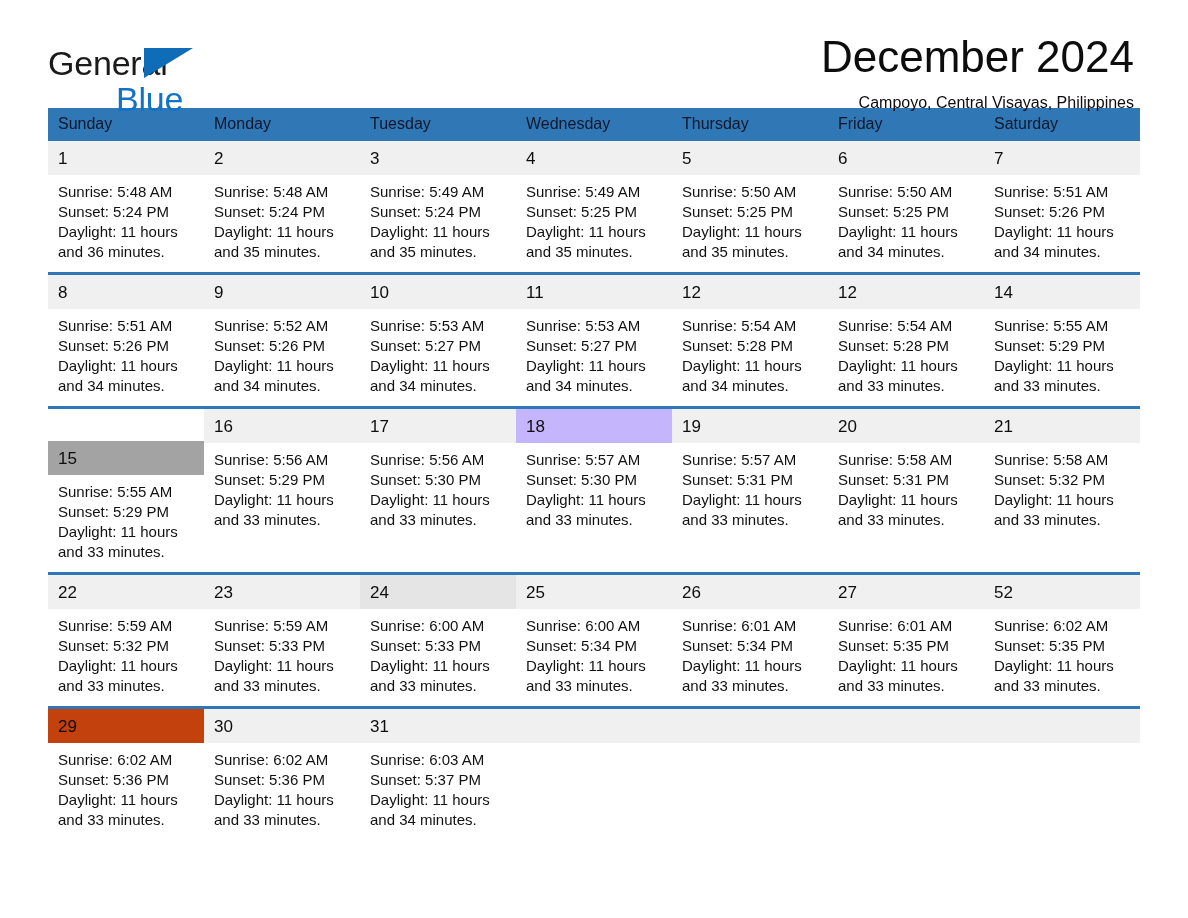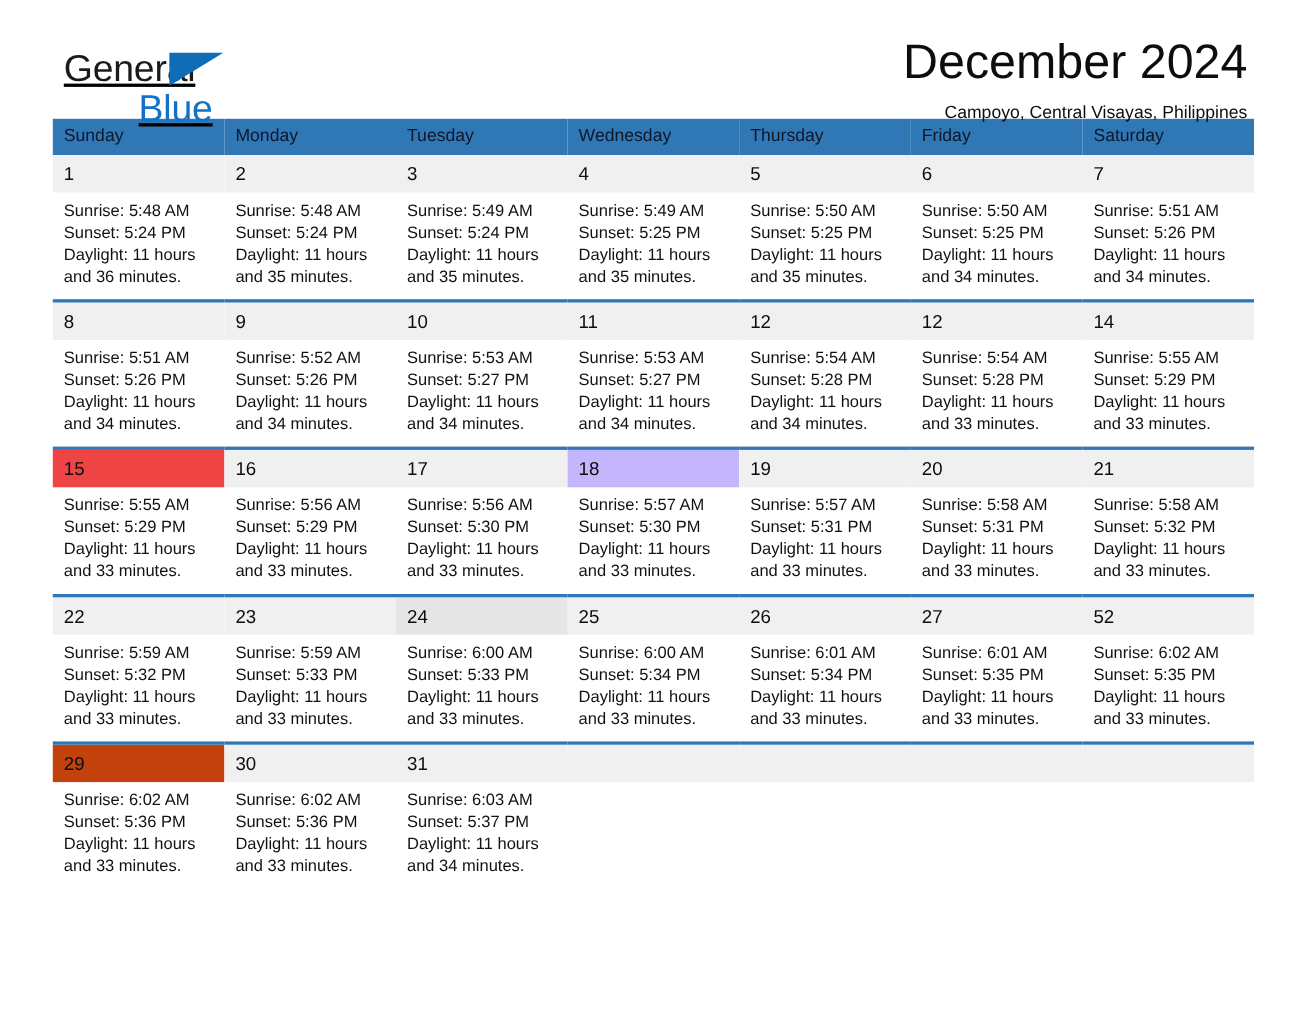--- a/index.html
+++ b/index.html
@@ -23,25 +23,24 @@
     padding: 0 48px;
   }
 
   
   .header {
     position: relative;
     height: 108px;
   }
   .brand {
     position: absolute;
-    left: 10px;
+    left: 0;
     top: 46px;
     line-height: 1;
     user-select: none;
-    text-decoration: underline;
   }
   .brand-row1 {
     position: relative;
     display: block;
     font-size: 34px;
     letter-spacing: -0.2px;
     color: #1a1a1a;
     font-weight: 400;
   }
   .brand-flag {
@@ -319,21 +318,21 @@
                 <div>Sunrise: 5:55 AM</div>
                 <div>Sunset: 5:29 PM</div>
                 <div class="wrap">Daylight: 11 hours and 33 minutes.</div>
               </div>
             </div>
           </td>
         </tr>
         <tr class="week-row">
           <td style="border-top-color: rgb(47, 119, 182);">
             <div class="daycell-inner">
-              <div class="daynum" style="background: #ef4444;">15</div>
+              <div class="daynum" style="background: #a3a3a3; margin-top: 32px;">15</div>
               <div class="details">
                 <div>Sunrise: 5:55 AM</div>
                 <div>Sunset: 5:29 PM</div>
                 <div class="wrap">Daylight: 11 hours and 33 minutes.</div>
               </div>
             </div>
           </td>
           <td style="border-top-color: rgb(47, 119, 182);">
             <div class="daycell-inner">
               <div class="daynum" style="background: rgb(240, 240, 240);">16</div>

